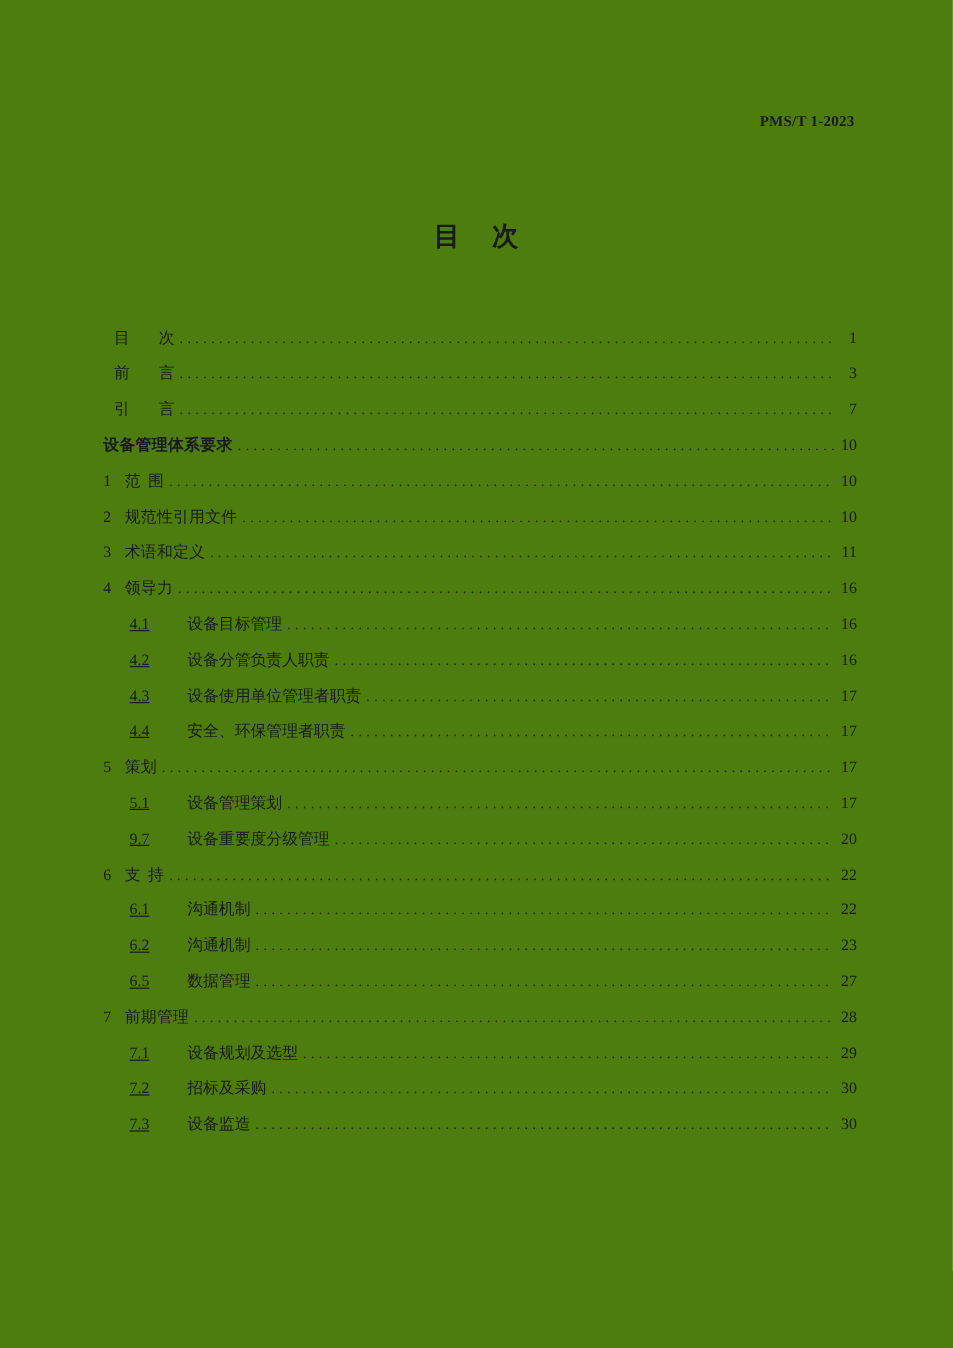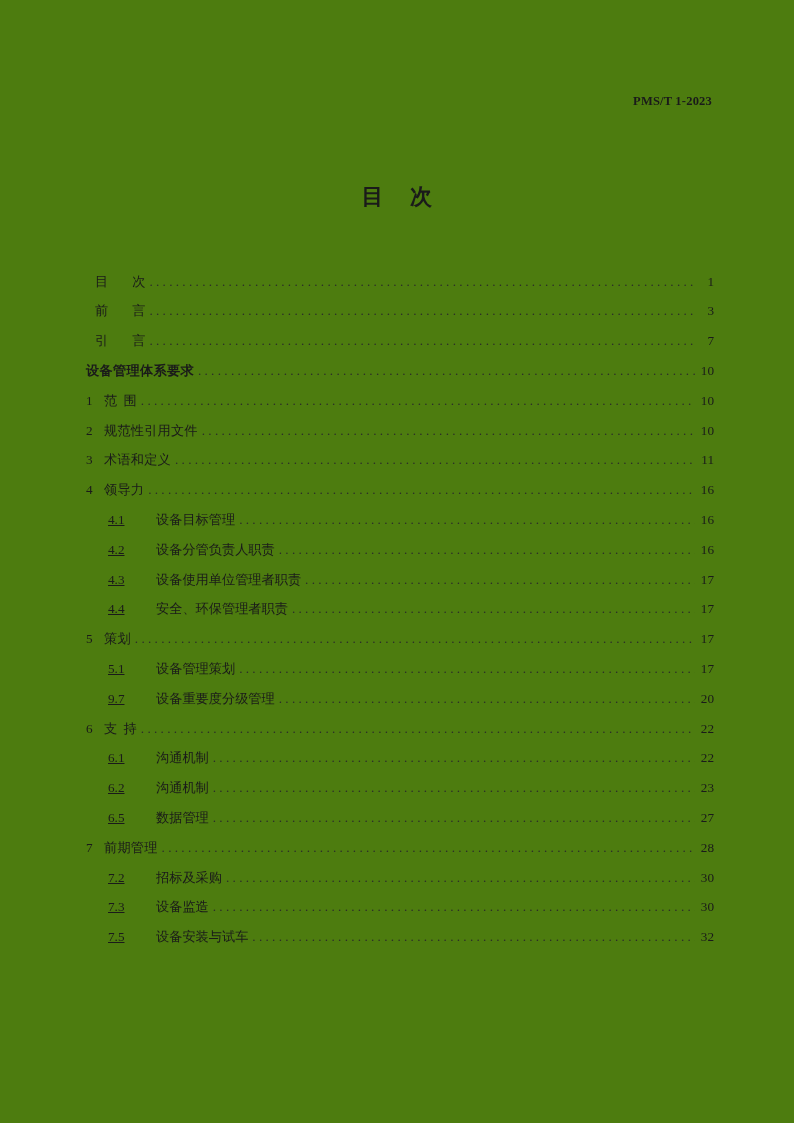--- a/index.html
+++ b/index.html
@@ -263,32 +263,32 @@
         <span class="leader"></span>
         <span class="pageno">27</span>
       </div>
       <div class="toc-row lvl-1">
         <span class="num">7</span>
         <span class="label">前期管理</span>
         <span class="leader"></span>
         <span class="pageno">28</span>
       </div>
       <div class="toc-row lvl-2">
+        <span class="num">7.1</span>
+        <span class="label">设备规划及选型</span>
+        <span class="leader"></span>
+        <span class="pageno">29</span>
+      </div>
+      <div class="toc-row lvl-2">
         <span class="num">7.2</span>
         <span class="label">招标及采购</span>
         <span class="leader"></span>
         <span class="pageno">30</span>
       </div>
       <div class="toc-row lvl-2">
         <span class="num">7.3</span>
         <span class="label">设备监造</span>
         <span class="leader"></span>
         <span class="pageno">30</span>
       </div>
-      <div class="toc-row lvl-2">
-        <span class="num">7.5</span>
-        <span class="label">设备安装与试车</span>
-        <span class="leader"></span>
-        <span class="pageno">32</span>
-      </div>
     </div>
 
 </div>
 
 </body></html>

